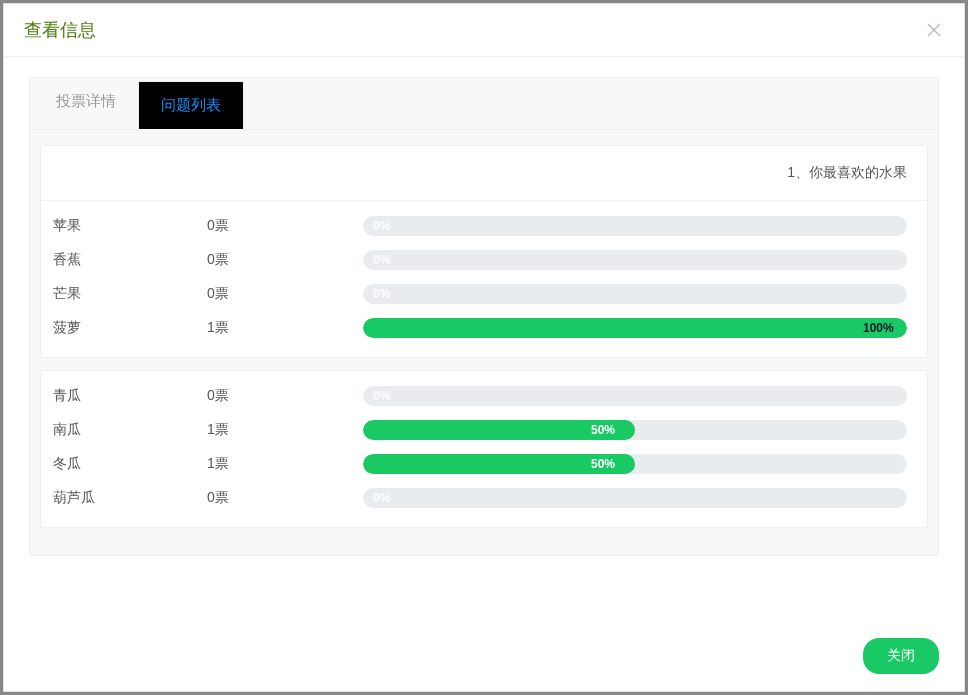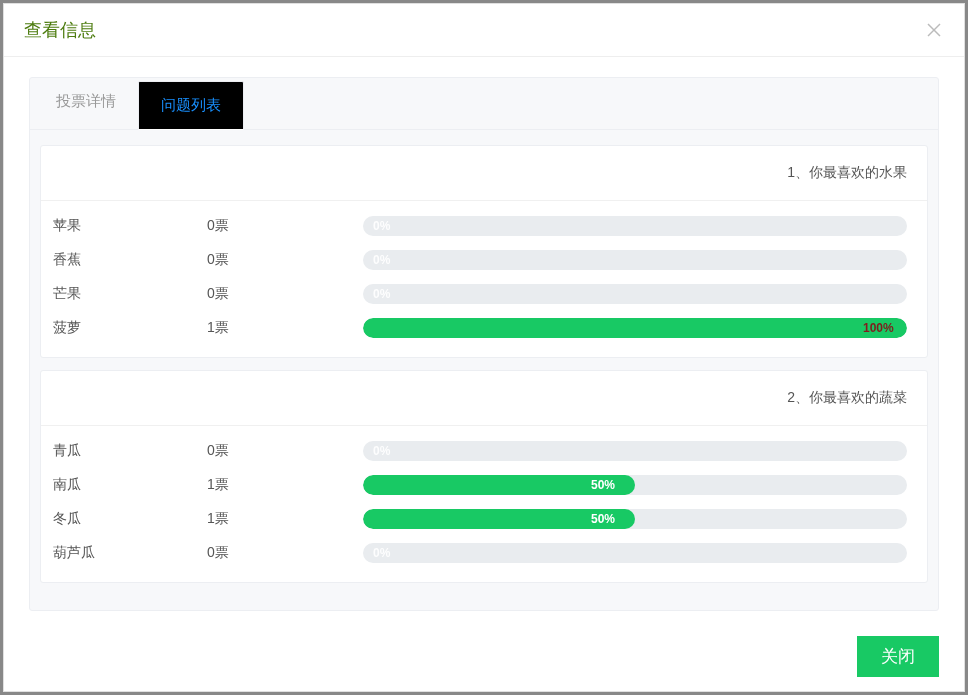--- a/index.html
+++ b/index.html
@@ -101,23 +101,23 @@
   .modal-footer {
     position:absolute; bottom:0; left:0; right:0;
     height:70px;
     display:flex; align-items:center; justify-content:flex-end;
     padding-right:25px;
   }
   .btn-close {
     background:#18c964;
     color:#fff;
     border:none;
-    border-radius:0;
+    border-radius:16px;
     padding:9px 24px;
-    font-size:17px;
+    font-size:14px;
     cursor:pointer;
   }
 </style>
 </head>
 <body>
 
 <div class="modal">
 
   <div class="modal-header">
     <div class="modal-title">查看信息</div>
@@ -161,27 +161,26 @@
                 <div class="option-bar-wrap">
                   <div class="option-bar-fill" style="width: 0%;"></div>
                   <div class="option-bar-label" style="left: 10px; color: rgb(255, 255, 255); opacity: 0.9;">0%</div>
                 </div>
               </div>
               <div class="option-row">
                 <div class="option-name">菠萝</div>
                 <div class="option-votes">1票</div>
                 <div class="option-bar-wrap">
                   <div class="option-bar-fill" style="width: 100%;"></div>
-                  <div class="option-bar-label" style="left: calc(100% - 44px); color: #7f1d1d;">100%</div>
+                  <div class="option-bar-label" style="left: calc(100% - 44px); color: #0f172a;">100%</div>
                 </div>
               </div>
             </div>
           </div>
           <div class="question-block">
-            <div class="question-title">2、你最喜欢的蔬菜</div>
             <div class="options-list">
               <div class="option-row">
                 <div class="option-name">青瓜</div>
                 <div class="option-votes">0票</div>
                 <div class="option-bar-wrap">
                   <div class="option-bar-fill" style="width: 0%;"></div>
                   <div class="option-bar-label" style="left: 10px; color: rgb(255, 255, 255); opacity: 0.9;">0%</div>
                 </div>
               </div>
               <div class="option-row">

